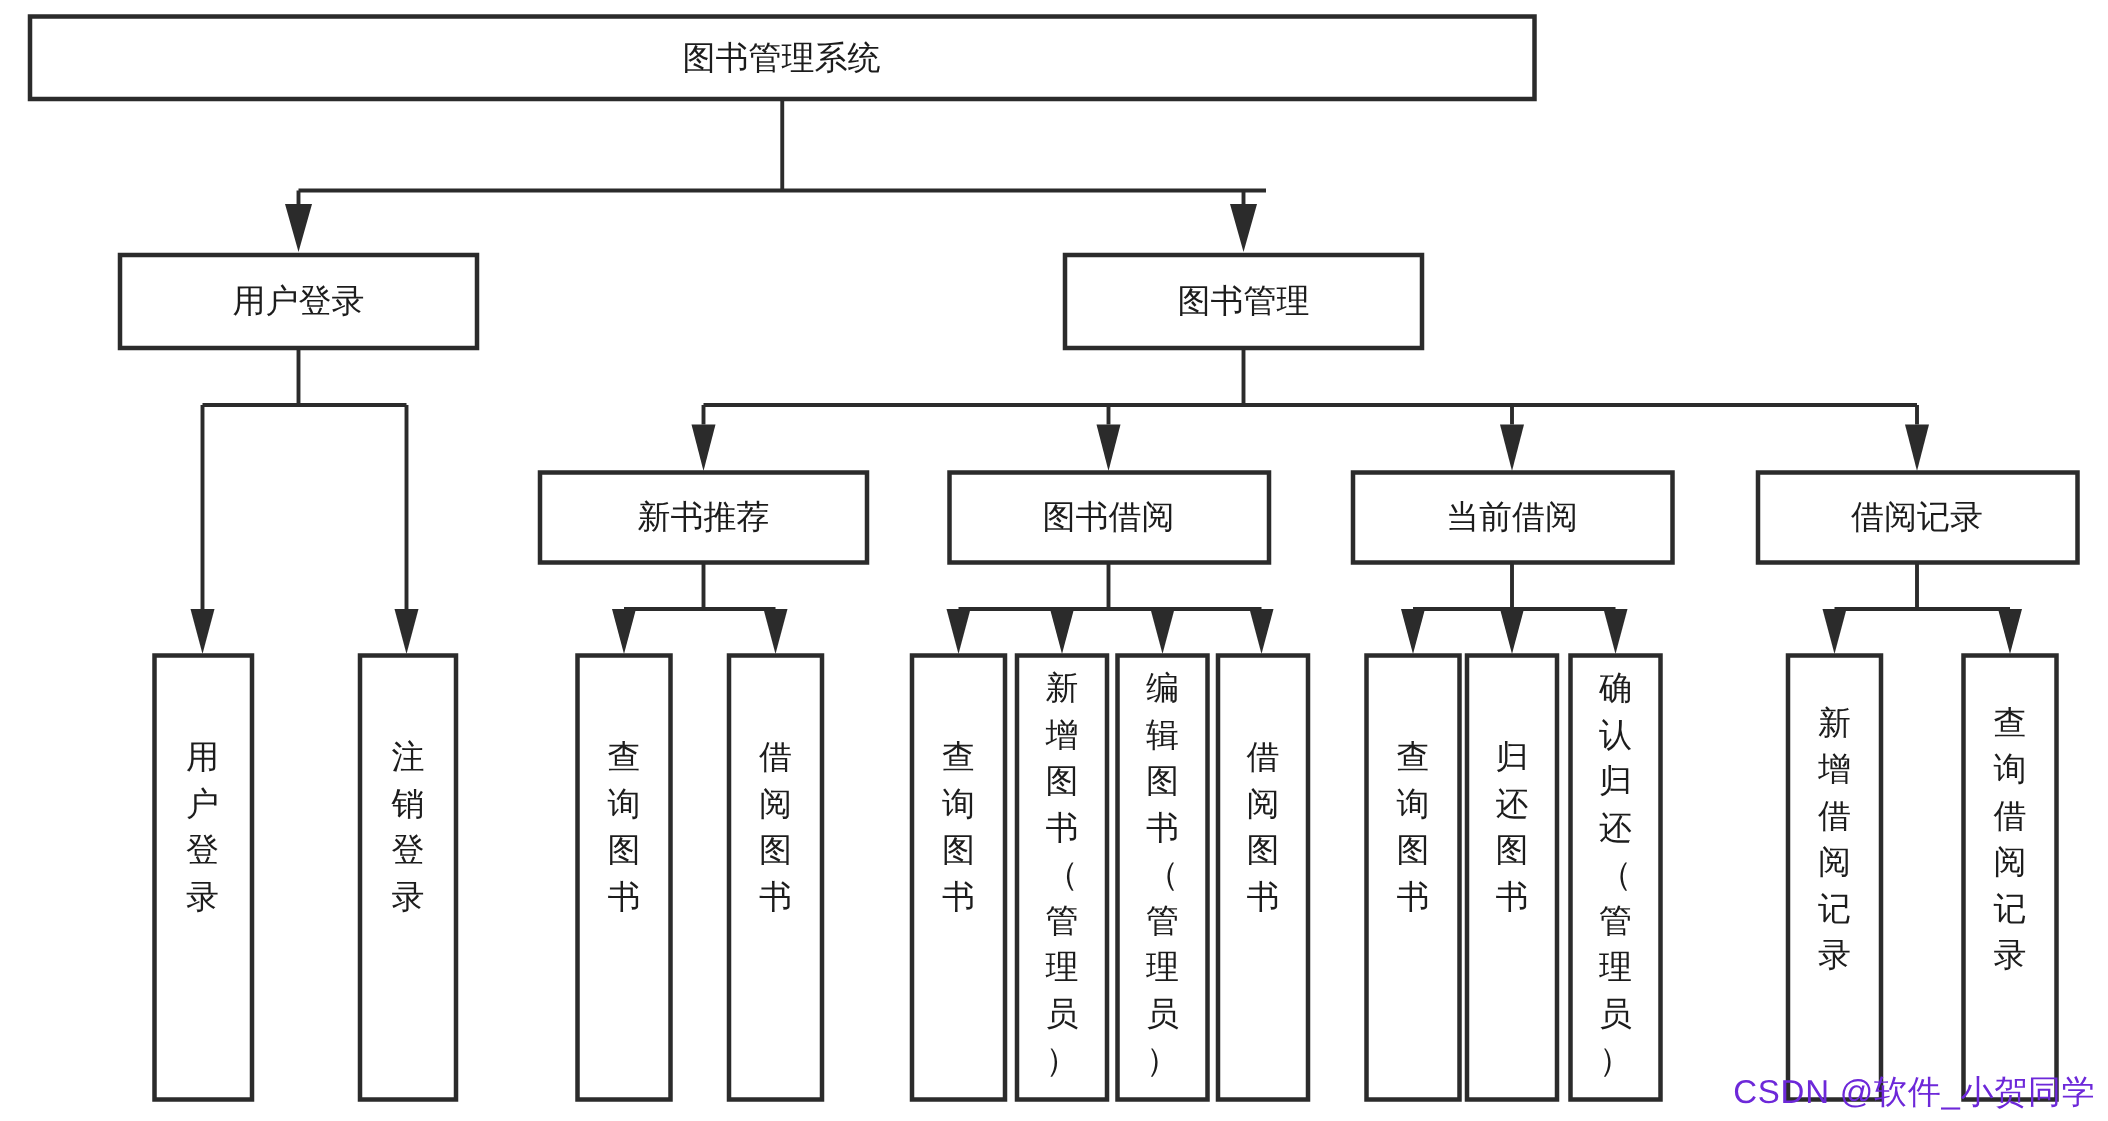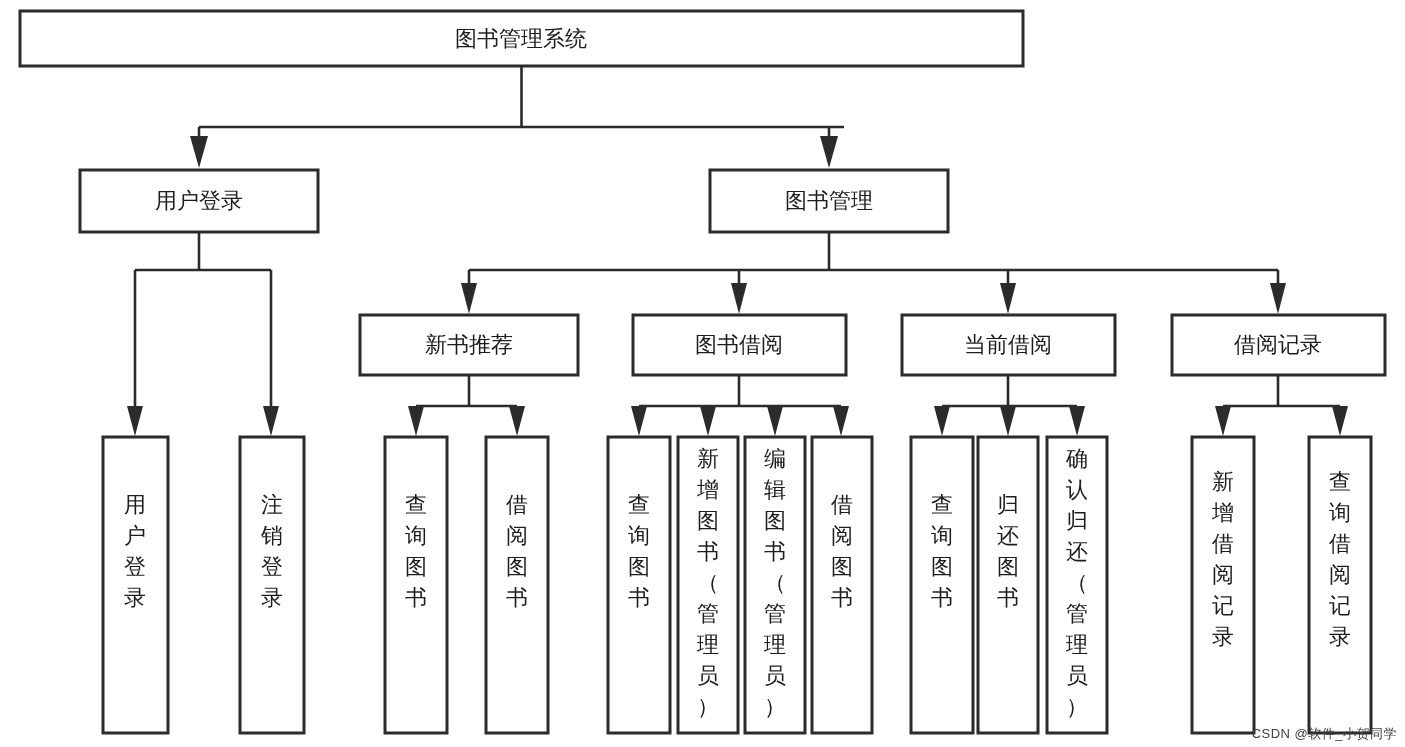--- a/index.html
+++ b/index.html
@@ -56,22 +56,22 @@
     font-family: "Liberation Sans", "DejaVu Sans", sans-serif;
     font-size: 22px;
     fill: #1c1c1c;
     text-anchor: middle;
   }
   .watermark {
     position: absolute;
     right: 8px;
     bottom: 4px;
     font-family: "Liberation Sans", "DejaVu Sans", sans-serif;
-    font-size: 13px;
-    color: #404040;
+    font-size: 22px;
+    color: #6d28d9;
     letter-spacing: 0.5px;
     white-space: nowrap;
     user-select: none;
   }
 </style>
 </head>
 <body>
 
 <div id="diagram-root">
   <svg id="flowchart" viewBox="0 0 1405 747">

